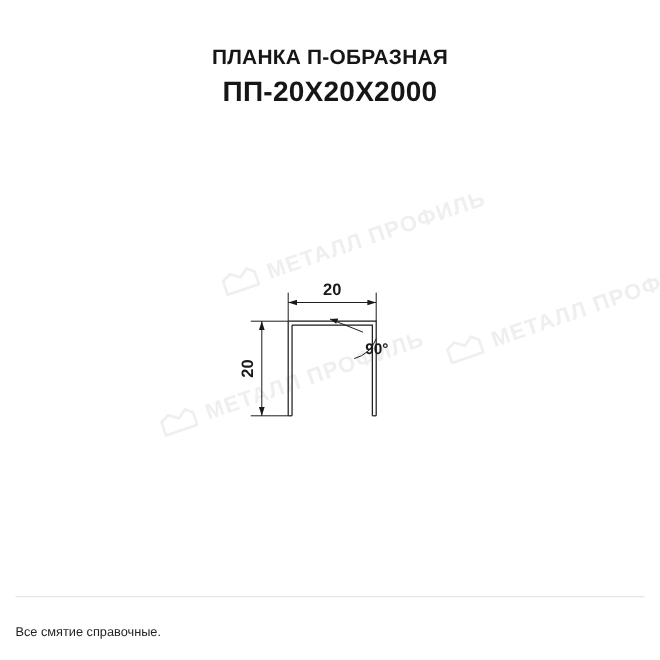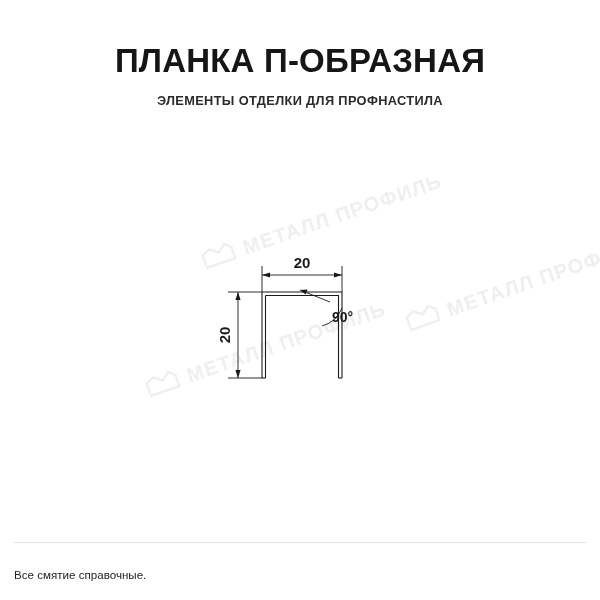--- a/index.html
+++ b/index.html
@@ -23,21 +23,21 @@
 
   
   .header {
     position: absolute;
     top: 42px;
     left: 0;
     width: 600px;
     text-align: center;
   }
   .title-1 {
-    font-size: 33px;
+    font-size: 19px;
     font-weight: bold;
     letter-spacing: 0.2px;
     line-height: 1.18;
     color: #161616;
     white-space: nowrap;
   }
   .title-2 {
     font-size: 25.5px;
     font-weight: bold;
     letter-spacing: 0.2px;
@@ -106,21 +106,21 @@
     white-space: nowrap;
   }
 </style>
 </head>
 <body>
 
 <div class="page">
 
   <div class="header">
     <div class="title-1">ПЛАНКА П-ОБРАЗНАЯ</div>
-    <div class="subtitle">ЭЛЕМЕНТЫ ОТДЕЛКИ ДЛЯ ПРОФНАСТИЛА</div>
+    <div class="title-2">ПП-20Х20Х2000</div>
   </div>
 
   <div class="watermark wm-a">
     <svg class="wm-logo" width="34" height="26" viewBox="0 0 34 26">
       <path d="M2 20 L2 7 L10 3 L18 9 L26 3 L32 8 L32 20 Z" fill="none" stroke="#efefef" stroke-width="2.4" stroke-linejoin="round"></path>
     </svg>
     <span>МЕТАЛЛ ПРОФИЛЬ</span>
   </div>
 
   <div class="watermark wm-b">

